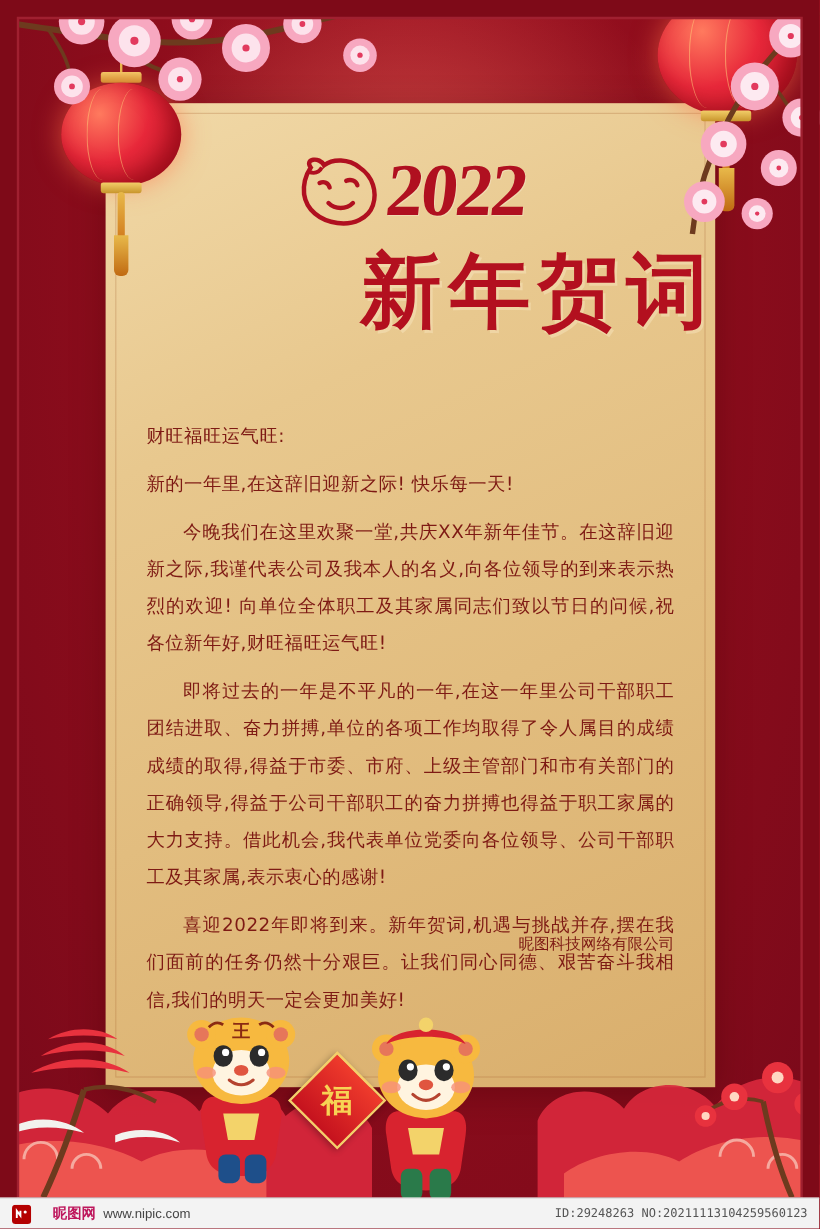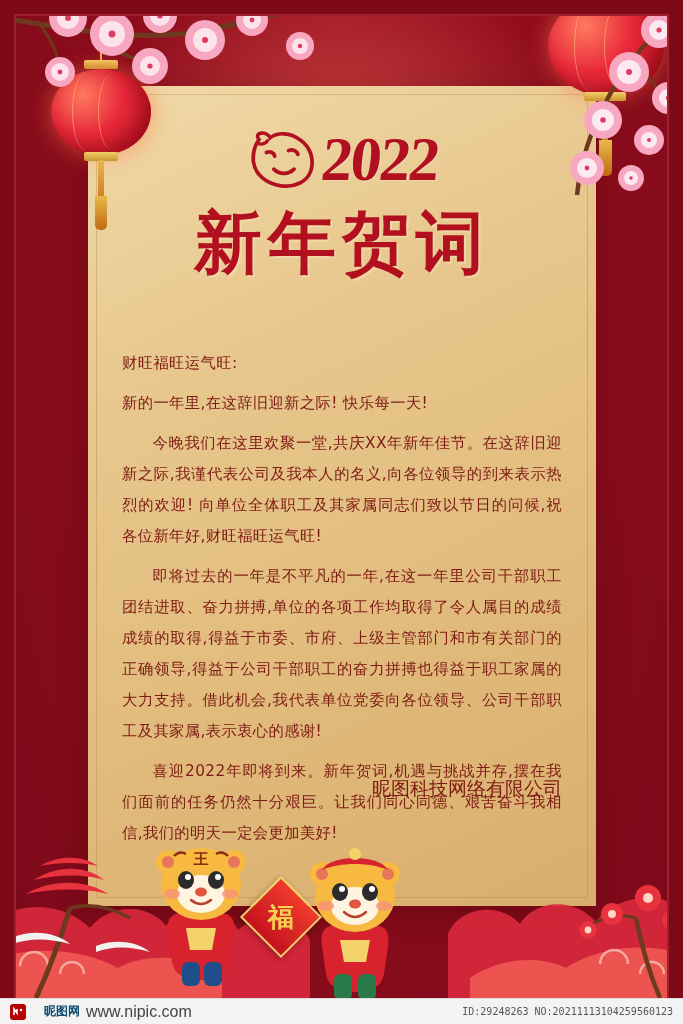--- a/index.html
+++ b/index.html
@@ -44,37 +44,37 @@
     display:flex;align-items:center;justify-content:center;gap:2px;
   }
   .tiger-head{width:74px;height:62px;}
   .year-text{
     font-family:"Liberation Serif","DejaVu Serif",serif;
     font-size:62px;font-weight:bold;color:#b01020;letter-spacing:-2px;
     line-height:1;transform:skewX(-6deg);
     text-shadow:1px 1px 0 rgba(255,255,255,.25);
   }
   .greet-title{
-    position:absolute;left:0;right:0;top:112px;text-align:center;
+    position:absolute;left:0;right:0;top:112px;text-align:right;
     font-family:"DejaVu Serif","Liberation Serif",serif;
     font-size:68px;font-weight:bold;color:#b3101f;letter-spacing:6px;
     text-shadow:2px 2px 0 rgba(255,240,210,.35);
   }
   
   .body-text{
     position:absolute;left:34px;right:34px;top:262px;
     color:#7e1a14;font-size:15.3px;line-height:31px;
     font-family:"DejaVu Sans","Liberation Sans",sans-serif;
     letter-spacing:.4px;
   }
   .body-text p{margin:0 0 9px 0;}
   .body-text p.indent{text-indent:2em;text-align:justify;}
   .sign{
     position:absolute;right:34px;bottom:104px;text-align:right;
-    color:#7e1a14;font-size:19px;line-height:28px;
+    color:#7e1a14;font-size:13px;line-height:28px;
     font-family:"DejaVu Sans","Liberation Sans",sans-serif;
   }
   
   .lantern{position:absolute;z-index:4;}
   .lantern .cord{
     position:absolute;left:50%;top:0;width:2px;height:26px;margin-left:-1px;
     background:#e8b94a;
   }
   .lantern .cap{
     position:absolute;left:50%;width:34px;height:9px;margin-left:-17px;
@@ -97,23 +97,23 @@
   .mascot{position:absolute;z-index:7;}
   
   .footer{
     position:absolute;left:0;right:0;bottom:0;height:26px;z-index:9;
     background:#f3f3f3;border-top:1px solid #ddd;
     display:flex;align-items:center;justify-content:space-between;
     padding:0 10px;box-sizing:border-box;
   }
   .footer .left{display:flex;align-items:center;gap:6px;}
   .footer .brand{
-    color:#0c4a6e;font-size:12px;font-weight:bold;padding-left:12px;
-  }
-  .footer .site{color:#444;font-size:16px;}
+    color:#be185d;font-size:12px;font-weight:bold;padding-left:12px;
+  }
+  .footer .site{color:#444;font-size:11px;}
   .footer .rid{color:#555;font-size:10px;font-family:"DejaVu Sans Mono","Liberation Mono",monospace;}
   .fu-badge{
     position:absolute;z-index:8;width:54px;height:54px;
     background:linear-gradient(#ef3b2c,#c5121e);
     transform:rotate(45deg);
     border:2px solid #f3cf6a;
     display:flex;align-items:center;justify-content:center;
     box-shadow:0 2px 6px rgba(0,0,0,.3);
   }
   .fu-badge span{

